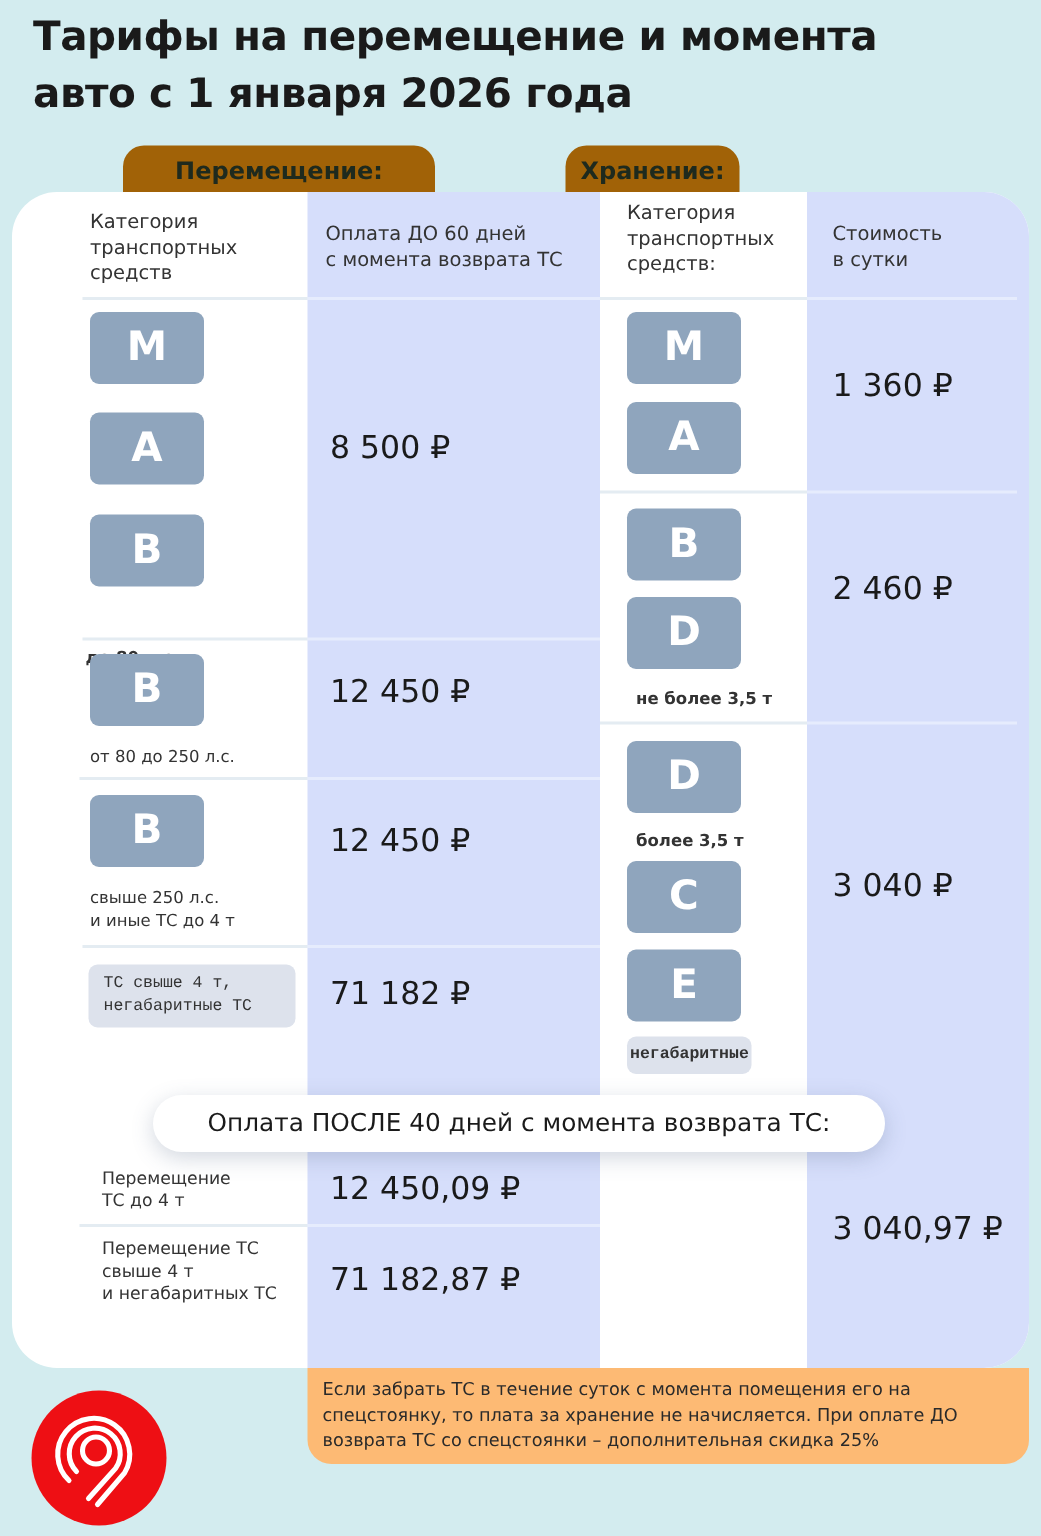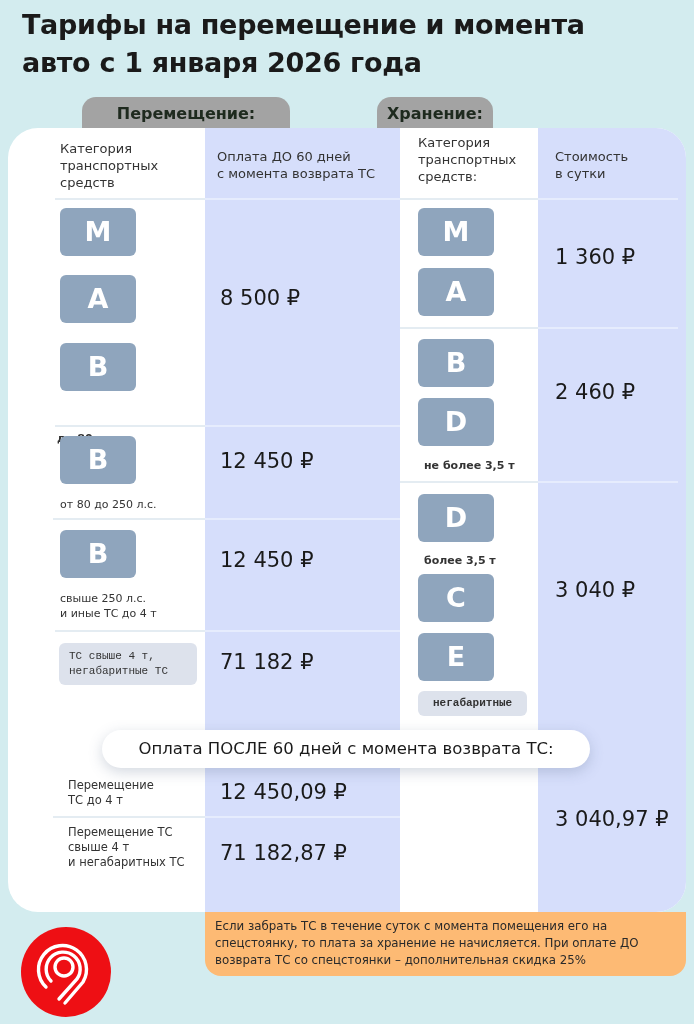--- a/index.html
+++ b/index.html
@@ -10,21 +10,21 @@
     color: #1d1d1f;
     position: relative;
   }
   .title {
     position: absolute; left: 22px; top: 6px; width: 660px;
     font-size: 27px; font-weight: bold; line-height: 38px; color: #1a1a1a;
     letter-spacing: -0.3px;
   }
   .tab {
     position: absolute; top: 97px; height: 40px;
-    background: #a3a3a3; border-radius: 14px 14px 0 0;
+    background: #a16207; border-radius: 14px 14px 0 0;
     font-size: 16px; font-weight: bold; text-align: center; line-height: 34px;
     color: #1e2a1e;
   }
   .tab.move { left: 82px; width: 208px; }
   .tab.store { left: 377px; width: 116px; }
 
   .card {
     position: absolute; left: 8px; top: 128px; width: 678px; height: 784px;
     background: #ffffff; border-radius: 30px; overflow: hidden;
   }
@@ -157,21 +157,21 @@
 
   <div class="badge" style="left:410px; top:211px;">B</div>
   <div class="badge" style="left:410px; top:270px;">D</div>
   <div class="note" style="left:416px; top:330px;">не более 3,5 т</div>
   <div class="price" style="left:547px; top:252px;">2 460 ₽</div>
 
   <div class="badge" style="left:410px; top:366px;">D</div>
   <div class="note" style="left:416px; top:425px;">более 3,5 т</div>
   <div class="badge" style="left:410px; top:446px;">C</div>
   <div class="badge" style="left:410px; top:505px;">E</div>
-  <div class="pillgrey" style="left:410px; top:563px; padding:5px 15px;">негабаритные</div>
+  <div class="pillgrey" style="left:410px; top:563px; padding:5px 2px;">негабаритные</div>
   <div class="price" style="left:547px; top:450px;">3 040 ₽</div>
 
   <div class="small" style="left:60px; top:650px;">
     <div>Перемещение</div>
     <div>ТС до 4 т</div>
   </div>
   <div class="price" style="left:212px; top:652px;">12 450,09 ₽</div>
 
   <div class="hline" style="left:45px; top:688px; width:152px;"></div>
   <div class="hline blue" style="left:197px; top:688px; width:195px;"></div>
@@ -179,21 +179,21 @@
   <div class="small" style="left:60px; top:697px;">
     <div>Перемещение ТС</div>
     <div>свыше 4 т</div>
     <div>и негабаритных ТС</div>
   </div>
   <div class="price" style="left:212px; top:713px;">71 182,87 ₽</div>
 
   <div class="price" style="left:547px; top:679px;">3 040,97 ₽</div>
 </div>
 
-<div class="overlay">Оплата ПОСЛЕ 60 дней с момента возврата ТС:</div>
+<div class="overlay">Оплата ПОСЛЕ 40 дней с момента возврата ТС:</div>
 
 <div class="green-note">Если забрать ТС в течение суток с момента помещения его на спецстоянку, то плата за хранение не начисляется. При оплате ДО возврата ТС со спецстоянки – дополнительная скидка 25%</div>
 
 <div class="logo">
   <svg width="90" height="90" viewBox="0 0 90 90">
     <g fill="none" stroke="#ffffff" stroke-width="3.4" stroke-linecap="round">
       <path d="M38 72 L56 52 A17 17 0 1 0 30 54"></path>
       <path d="M44 76 L62 55 A24 24 0 1 0 25 60"></path>
       <circle cx="43" cy="40" r="9"></circle>
     </g>

